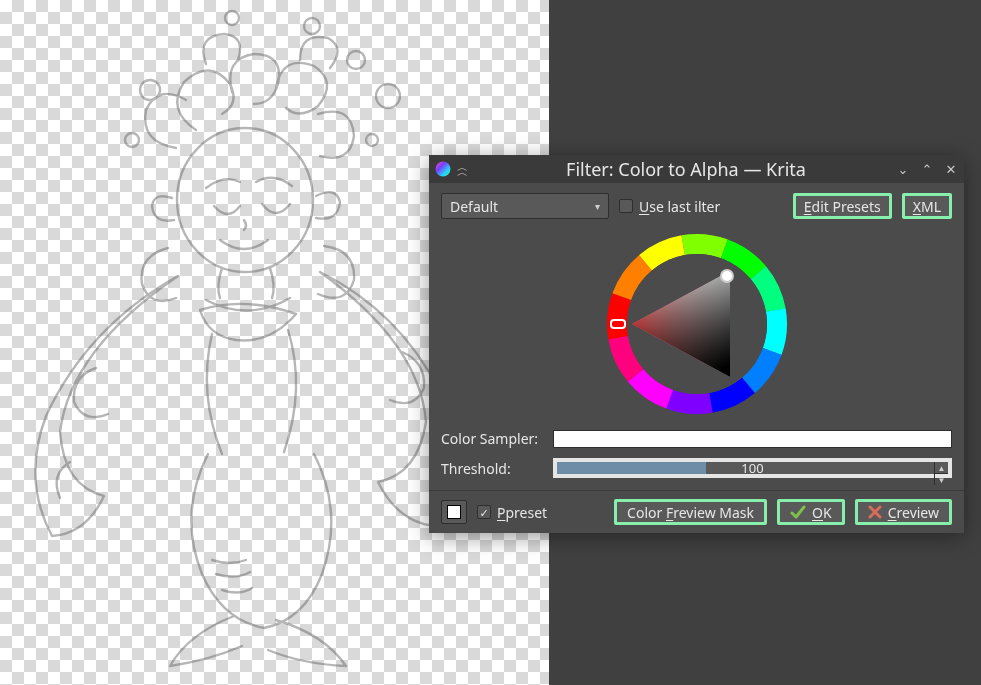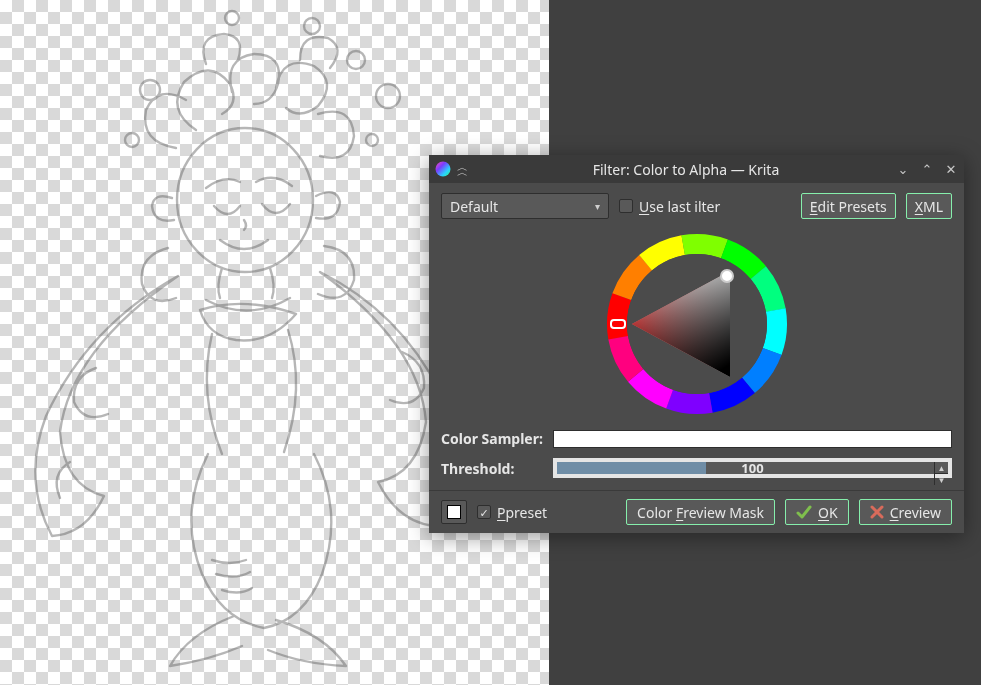--- a/index.html
+++ b/index.html
@@ -23,46 +23,46 @@
   .dialog {
     position: absolute; left: 429px; top: 155px; width: 535px; background: #4b4b4b;
     box-shadow: 0 4px 20px rgba(0,0,0,0.4);
     color: #e6e6e6; font-size: 14px;
   }
   .titlebar {
     height: 28px; background: #3a3a3a; display: flex; align-items: center; padding: 0 6px;
   }
   .app-icon { width: 16px; height: 16px; margin-right: 6px; }
   .titlebar .chevrons-up { color: #cfcfcf; font-size: 11px; line-height:10px; display:flex; flex-direction:column; align-items:center; margin-right:8px;}
-  .titlebar .title { flex: 1; text-align: center; color: #e6e6e6; font-size: 14px; }
+  .titlebar .title { flex: 1; text-align: center; color: #e6e6e6; font-size: 18px; }
   .titlebar .win-controls { display:flex; gap: 10px; color:#c7c7c7; font-size:13px; }
   .win-controls span { cursor:pointer; width:14px; text-align:center; }
 
   .body { padding: 10px 12px 8px 12px; }
 
   .row1 { display:flex; align-items:center; gap:10px; margin-bottom:14px; }
   .combo {
     position: relative; width: 168px; height: 26px; background:#595959;
     border:1px solid #2e2e2e; border-radius:2px; display:flex; align-items:center;
     padding: 0 8px; color:#e6e6e6;
   }
   .combo .caret { position:absolute; right:8px; top:50%; transform:translateY(-50%); font-size:10px; color:#cfcfcf; }
   .check { display:flex; align-items:center; gap:6px; color:#e6e6e6; }
   .check .box { width:14px; height:14px; border:1px solid #2e2e2e; background:#595959; border-radius:2px; display:flex; align-items:center; justify-content:center; font-size:11px; color:#e6e6e6;}
   .btn {
-    height: 26px; background:#595959; border:1px solid #86efac; border-radius:2px;
+    height: 26px; background:#595959; border:3px solid #86efac; border-radius:2px;
     padding: 0 10px; display:flex; align-items:center; color:#e6e6e6; gap:6px; cursor:pointer;
   }
   .btn.small { padding: 0 8px; }
   .ul { text-decoration: underline; text-underline-offset: 2px; }
 
   .wheel-wrap { display:flex; justify-content:center; margin: 4px 0 14px 0; }
   .wheel { width: 182px; height: 182px; position:relative; }
 
-  .grid2 { display:grid; grid-template-columns: 112px 1fr; row-gap:10px; align-items:center;font-weight:bold; }
+  .grid2 { display:grid; grid-template-columns: 112px 1fr; row-gap:10px; align-items:center; }
   .swatch-white {
     height: 18px; background: #ffffff; border:1px solid #2e2e2e;
   }
   .threshold-slider {
     position: relative; height: 20px; background:#595959; border:4px solid #e5e5e5;
     display:flex; align-items:center;
   }
   .threshold-fill { position:absolute; left:0; top:0; bottom:0; width:38%; background:#6f8da6; }
   .threshold-value { position:relative; width:100%; text-align:center; color:#e6e6e6; font-size:13px; }
   .spin { position:absolute; right:0; top:0; bottom:0; width:14px; display:flex; flex-direction:column; }

